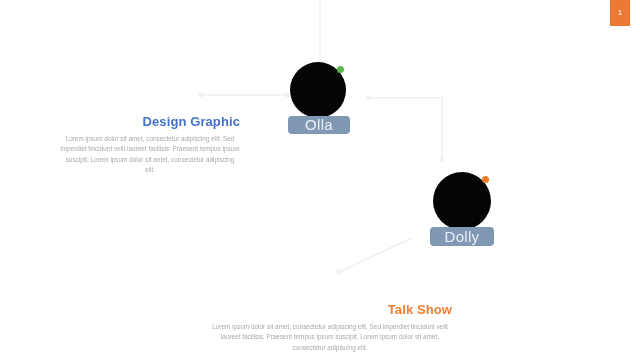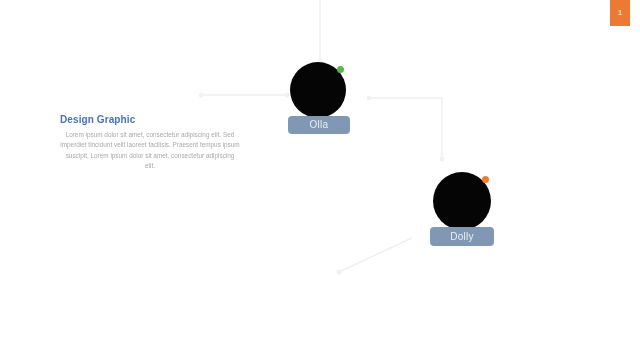--- a/index.html
+++ b/index.html
@@ -60,44 +60,44 @@
   .node-dot {
     position: absolute;
     border-radius: 50%;
   }
   .node-label {
     position: absolute;
     border-radius: 4px;
     background: #8098b4;
     color: #e9eef5;
     text-align: center;
-    font-size: 10px;
+    font-size: 15px;
     font-weight: 400;
     letter-spacing: 0.3px;
   }
 
   
   #node-olla { left: 288px; top: 62px; width: 70px; height: 78px; }
   #node-olla .node-circle { left: 2px; top: 0px; width: 56px; height: 56px; }
   #node-olla .node-dot { left: 49px; top: 4px; width: 7px; height: 7px; background: #55b947; }
   #node-olla .node-label { left: 0px; top: 54px; width: 62px; height: 18px; line-height: 18px; }
 
   
   #node-dolly { left: 430px; top: 172px; width: 76px; height: 82px; }
   #node-dolly .node-circle { left: 3px; top: 0px; width: 58px; height: 58px; }
   #node-dolly .node-dot { left: 52px; top: 4px; width: 7px; height: 7px; background: #f07e26; }
   #node-dolly .node-label { left: 0px; top: 55px; width: 64px; height: 19px; line-height: 19px; }
 
   
   .text-block { position: absolute; }
   .block-title {
     margin: 0;
-    font-size: 10px;
+    font-size: 13px;
     font-weight: bold;
-    text-align: left;
+    text-align: right;
     letter-spacing: 0.1px;
   }
   .block-body {
     margin: 5px 0 0 0;
     font-size: 6.4px;
     line-height: 1.62;
     color: #a9a9ad;
     text-align: center;
   }
 
@@ -147,16 +147,20 @@
     <div class="node-circle"></div>
     <div class="node-dot"></div>
     <div class="node-label">Dolly</div>
   </div>
 
   <div class="text-block" id="block-design">
     <p class="block-title">Design Graphic</p>
     <p class="block-body">Lorem ipsum dolor sit amet, consectetur adipiscing elit. Sed imperdiet tincidunt velit laoreet facilisis. Praesent tempus ipsum suscipit, Lorem ipsum dolor sit amet, consectetur adipiscing elit.</p>
   </div>
 
+  <div class="text-block" id="block-talkshow">
+    <p class="block-title">Talk Show</p>
+    <p class="block-body">Lorem ipsum dolor sit amet, consectetur adipiscing elit. Sed imperdiet tincidunt velit laoreet facilisis. Praesent tempus ipsum suscipit, Lorem ipsum dolor sit amet, consectetur adipiscing elit.</p>
+  </div>
 
   <div class="page-badge">1</div>
 
 </div>
 
 </body></html>

